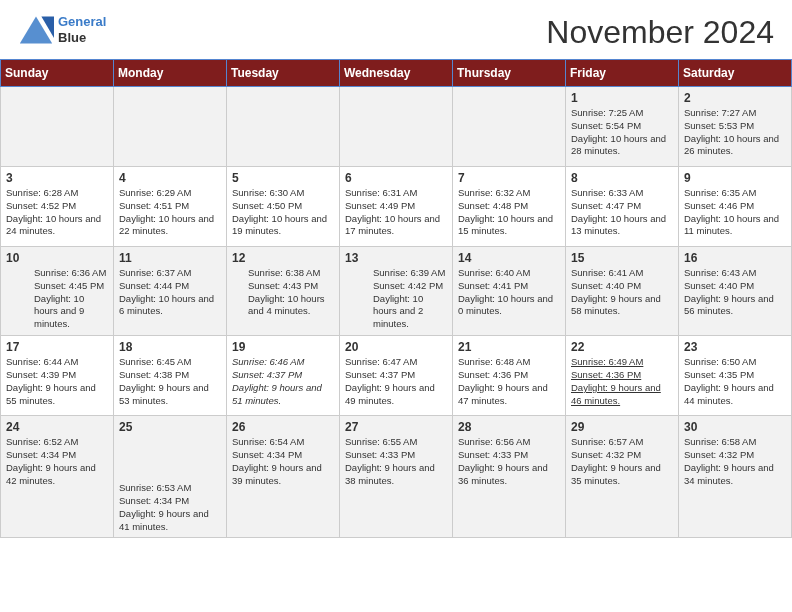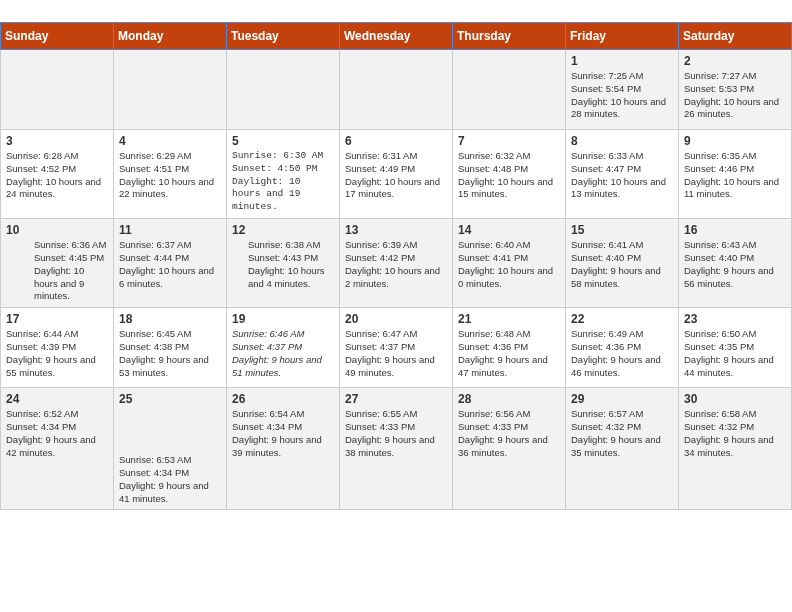--- a/index.html
+++ b/index.html
@@ -43,21 +43,21 @@
     .location-title {
       font-size: 14px;
       color: #555;
     }
     table {
       width: 100%;
       border-collapse: collapse;
       table-layout: fixed;
     }
     thead tr th {
-      background-color: #c2410c;
+      background-color: #7f1d1d;
       color: #fff;
       font-size: 12px;
       font-weight: bold;
       padding: 6px 4px;
       text-align: left;
       border: 1px solid #5585d0;
     }
     tbody tr td {
       border: 1px solid #ccc;
       vertical-align: top;
@@ -85,21 +85,33 @@
       color: #333;
     }
     .empty-cell {
       background-color: #f2f2f2;
     }
   </style>
 </head>
 <body>
 
 <div class="header">
+  <div class="logo">
+    <svg class="logo-icon" viewBox="0 0 40 34" xmlns="http://www.w3.org/2000/svg">
+      <rect x="0" y="0" width="40" height="34" fill="white"></rect>
+      <polygon points="20,2 38,32 2,32" fill="#3a7bc8" opacity="0.85"></polygon>
+      <polygon points="26,2 40,26 40,2" fill="#2a5fa8"></polygon>
+    </svg>
+    <div class="logo-text">
+      <div><span class="logo-blue">General</span></div>
+      <div>Blue</div>
+    </div>
+  </div>
   <div class="title-block">
+    <div class="month-title">November 2024</div>
   </div>
 </div>
 
 <table>
   <thead>
     <tr id="header-row">
         <th>Sunday</th>
         <th>Monday</th>
         <th>Tuesday</th>
         <th>Wednesday</th>
@@ -136,21 +148,21 @@
 Daylight: 10 hours and 24 minutes.</div>
         </td>
         <td>
           <span class="day-number">4</span>
           <div class="day-info" style="white-space: pre-line;">Sunrise: 6:29 AM
 Sunset: 4:51 PM
 Daylight: 10 hours and 22 minutes.</div>
         </td>
         <td>
           <span class="day-number">5</span>
-          <div class="day-info" style="white-space: pre-line; font-family: Liberation Mono, monospace;">Sunrise: 6:30 AM
+          <div class="day-info" style="white-space: pre-line;">Sunrise: 6:30 AM
 Sunset: 4:50 PM
 Daylight: 10 hours and 19 minutes.</div>
         </td>
         <td>
           <span class="day-number">6</span>
           <div class="day-info" style="white-space: pre-line;">Sunrise: 6:31 AM
 Sunset: 4:49 PM
 Daylight: 10 hours and 17 minutes.</div>
         </td>
         <td>
@@ -186,21 +198,21 @@
 Daylight: 10 hours and 6 minutes.</div>
         </td>
         <td>
           <span class="day-number">12</span>
           <div class="day-info" style="white-space: pre-line; margin-left: 16px;">Sunrise: 6:38 AM
 Sunset: 4:43 PM
 Daylight: 10 hours and 4 minutes.</div>
         </td>
         <td>
           <span class="day-number">13</span>
-          <div class="day-info" style="white-space: pre-line;">Sunrise: 6:39 AM
+          <div class="day-info" style="white-space: pre-line; margin-left: 28px;">Sunrise: 6:39 AM
 Sunset: 4:42 PM
 Daylight: 10 hours and 2 minutes.</div>
         </td>
         <td>
           <span class="day-number">14</span>
           <div class="day-info" style="white-space: pre-line;">Sunrise: 6:40 AM
 Sunset: 4:41 PM
 Daylight: 10 hours and 0 minutes.</div>
         </td>
         <td>
@@ -242,21 +254,21 @@
 Daylight: 9 hours and 49 minutes.</div>
         </td>
         <td>
           <span class="day-number">21</span>
           <div class="day-info" style="white-space: pre-line;">Sunrise: 6:48 AM
 Sunset: 4:36 PM
 Daylight: 9 hours and 47 minutes.</div>
         </td>
         <td>
           <span class="day-number">22</span>
-          <div class="day-info" style="white-space: pre-line;">Sunrise: 6:49 AM
+          <div class="day-info" style="white-space: pre-line; text-decoration: underline;">Sunrise: 6:49 AM
 Sunset: 4:36 PM
 Daylight: 9 hours and 46 minutes.</div>
         </td>
         <td>
           <span class="day-number">23</span>
           <div class="day-info" style="white-space: pre-line;">Sunrise: 6:50 AM
 Sunset: 4:35 PM
 Daylight: 9 hours and 44 minutes.</div>
         </td>
       </tr>

